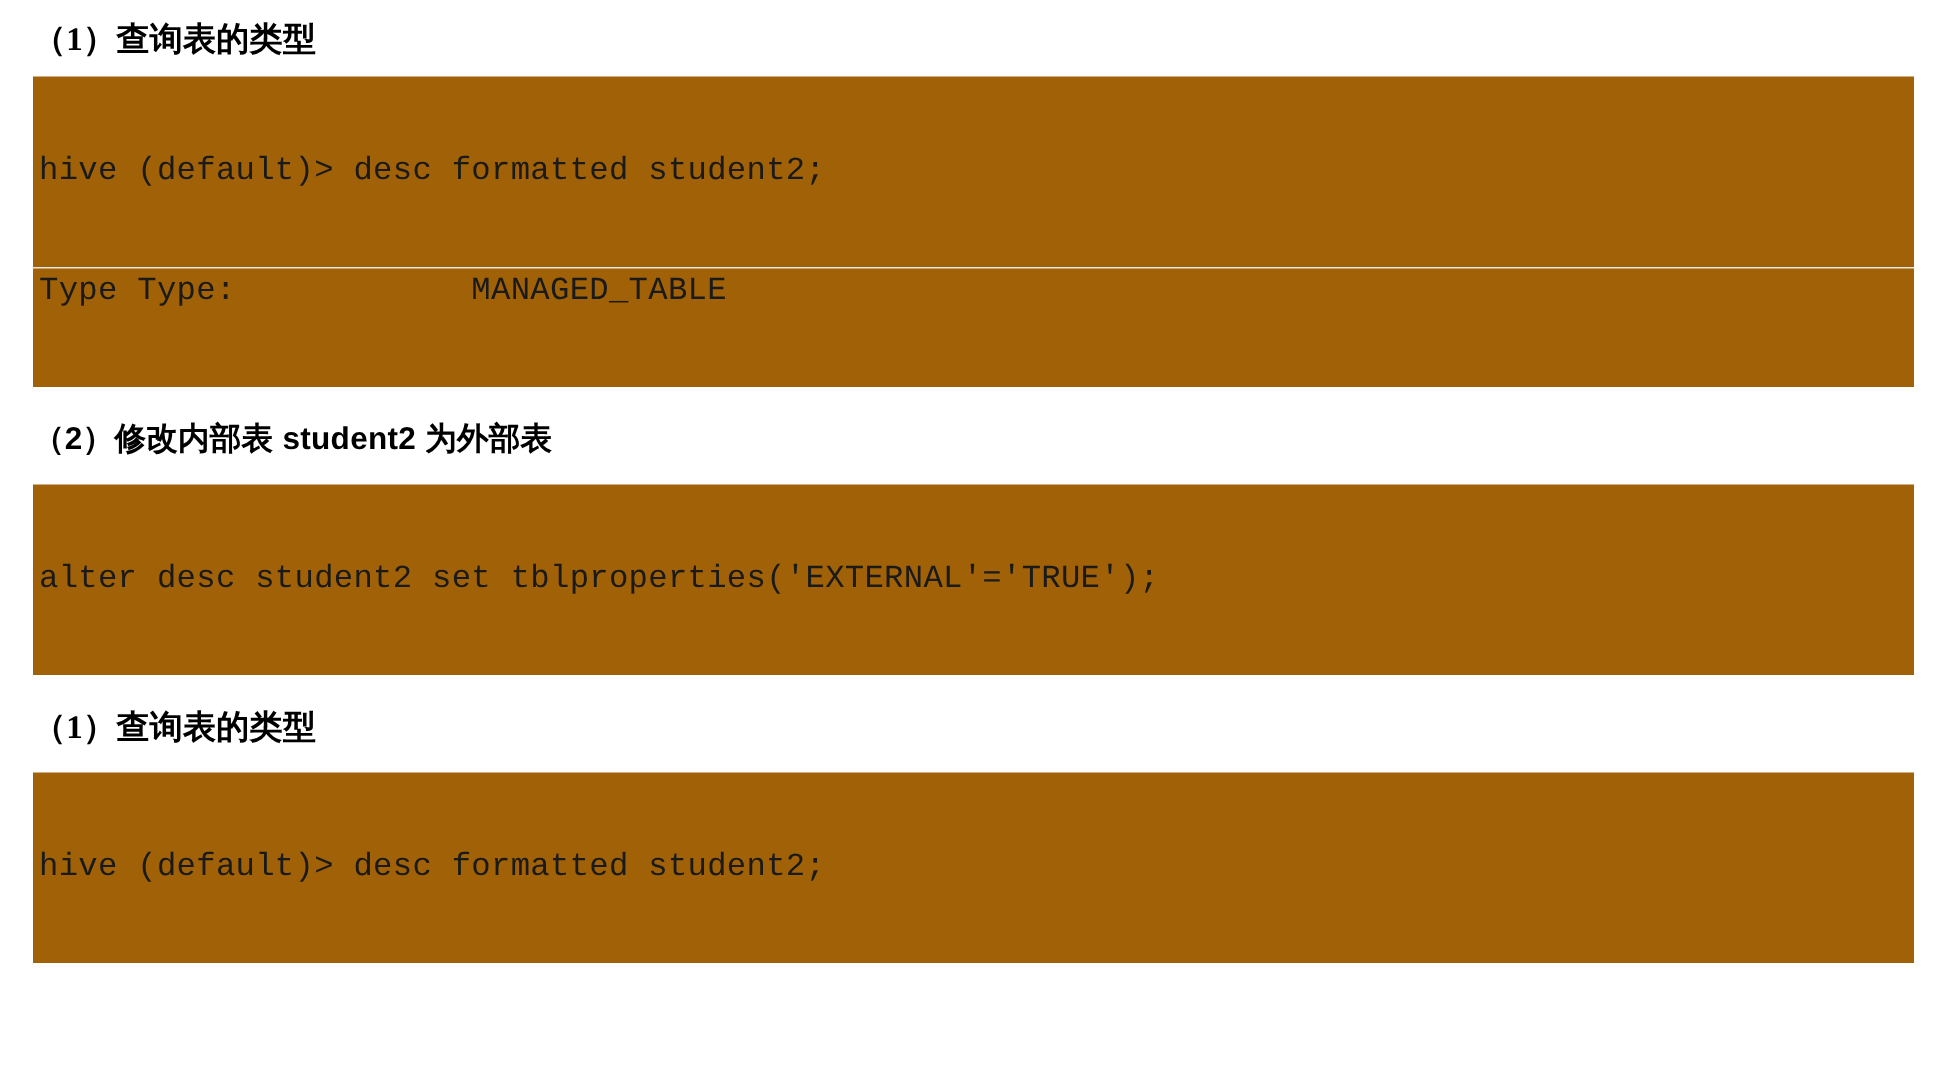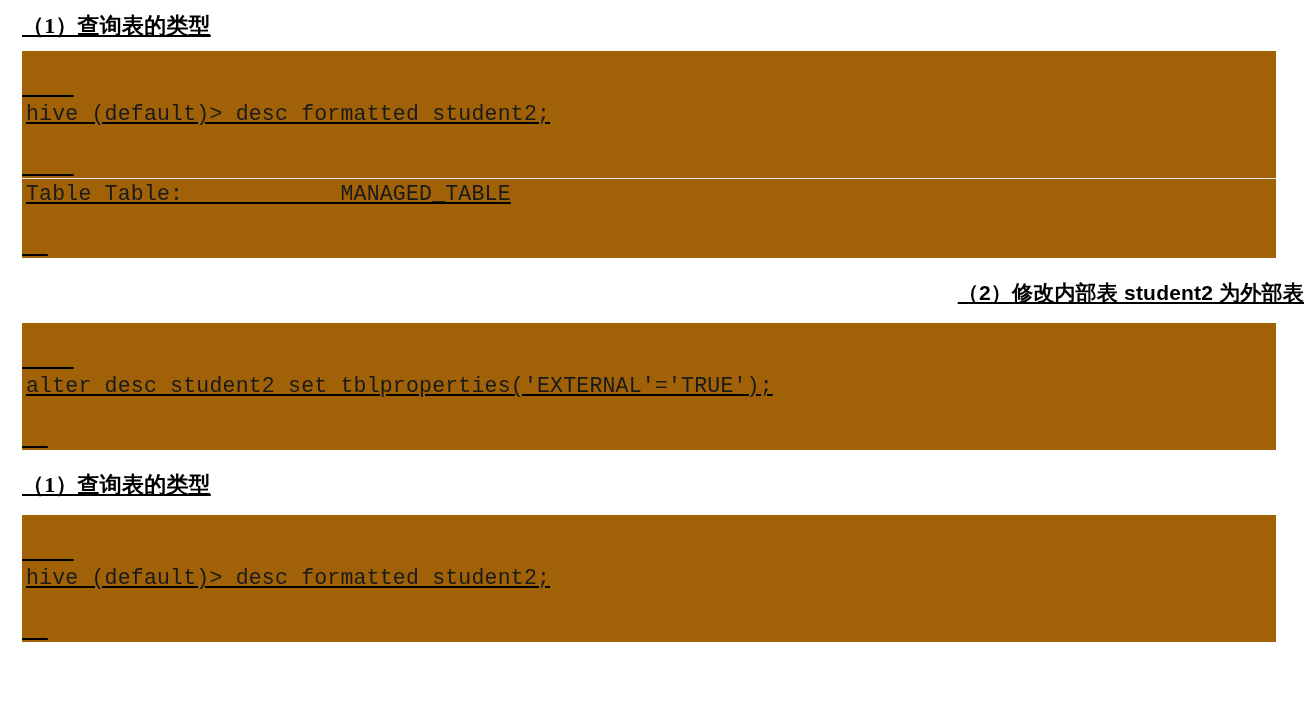--- a/index.html
+++ b/index.html
@@ -14,21 +14,20 @@
     font-family: "Liberation Serif", serif;
     -webkit-font-smoothing: antialiased;
   }
 
   .page {
     position: relative;
     width: 1304px;
     height: 712px;
     background: #ffffff;
     box-sizing: border-box;
-    text-decoration: underline;
   }
 
   
   .heading {
     margin: 0;
     padding: 0 0 0 22px;
     font-weight: 700;
     color: #000000;
     white-space: nowrap;
     letter-spacing: 0.2px;
@@ -38,21 +37,20 @@
     font-family: "Liberation Serif", "DejaVu Serif", serif;
     font-size: 22px;
     line-height: 34px;
   }
   
   .heading.sans {
     font-family: "Liberation Sans", "DejaVu Sans", sans-serif;
     font-size: 21px;
     line-height: 34px;
     font-weight: 700;
-    text-align: right;
   }
 
   
   .code-block {
     margin: 0 28px 0 22px;
     background: #a16207;
     font-family: "Liberation Mono", "DejaVu Sans Mono", monospace;
     font-size: 21.5px;
     color: #1a1a1a;
     white-space: pre;
@@ -77,21 +75,21 @@
 </head>
 <body>
 
 <div class="page">
 
   <div class="sp-h-before"></div>
   <div class="heading serif">（1）查询表的类型</div>
   <div class="sp-after-code"></div>
   <div class="code-block">
     <span class="code-line">hive (default)&gt; desc formatted student2;</span>
-    <span class="code-line">Table Table:            MANAGED_TABLE</span>
+    <span class="code-line">Type Type:            MANAGED_TABLE</span>
   </div>
 
   <div class="sp-after-code" style="height:18px"></div>
   <div class="heading sans">（2）修改内部表 student2 为外部表</div>
   <div class="sp-after-code" style="height:13px"></div>
   <div class="code-block">
     <span class="code-line">alter desc student2 set tblproperties('EXTERNAL'='TRUE');</span>
   </div>
 
   <div class="sp-after-code" style="height:18px"></div>

